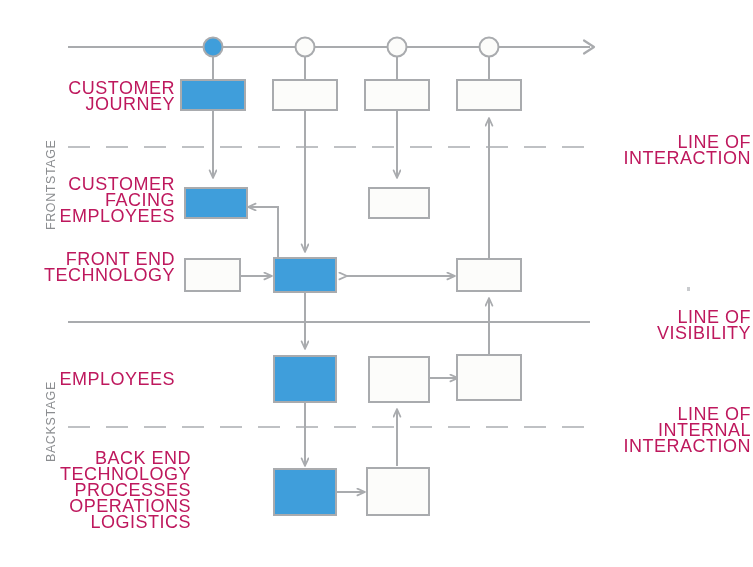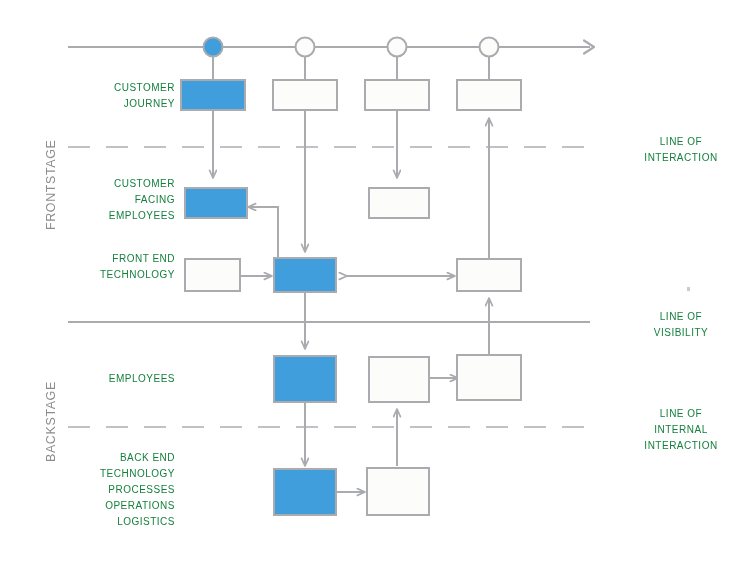--- a/index.html
+++ b/index.html
@@ -19,32 +19,32 @@
   }
   #blueprint svg {
     position: absolute;
     left: 0;
     top: 0;
     width: 753px;
     height: 567px;
   }
   .lbl {
     position: absolute;
-    color: #15803d;
-    font-size: 10px;
+    color: #be185d;
+    font-size: 18px;
     line-height: 16px;
     letter-spacing: 0.5px;
     white-space: pre-line;
     font-family: "Liberation Sans", sans-serif;
   }
   .lbl-right {
     text-align: right;
   }
   .lbl-left {
-    text-align: center;
+    text-align: right;
   }
   .zone-lbl {
     position: absolute;
     color: #8b8d90;
     font-size: 12.5px;
     letter-spacing: 0.6px;
     transform-origin: 0 0;
     white-space: nowrap;
     font-family: "Liberation Sans", sans-serif;
   }
@@ -142,21 +142,21 @@
 
   <div class="lbl lbl-right" style="left:40px; top:176px; width:135px;">CUSTOMER
 FACING
 EMPLOYEES</div>
 
   <div class="lbl lbl-right" style="left:40px; top:251px; width:135px;">FRONT END
 TECHNOLOGY</div>
 
   <div class="lbl lbl-right" style="left:40px; top:371px; width:135px;">EMPLOYEES</div>
 
-  <div class="lbl lbl-right" style="left:40px; top:450px; width:135px;">BACK END
+  <div class="lbl lbl-right" style="left:56px; top:450px; width:135px;">BACK END
 TECHNOLOGY
 PROCESSES
 OPERATIONS
 LOGISTICS</div>
 
   <div class="lbl lbl-left" style="left:611px; top:134px; width:140px;">LINE OF
 INTERACTION</div>
 
   <div class="lbl lbl-left" style="left:611px; top:309px; width:140px;">LINE OF
 VISIBILITY</div>

